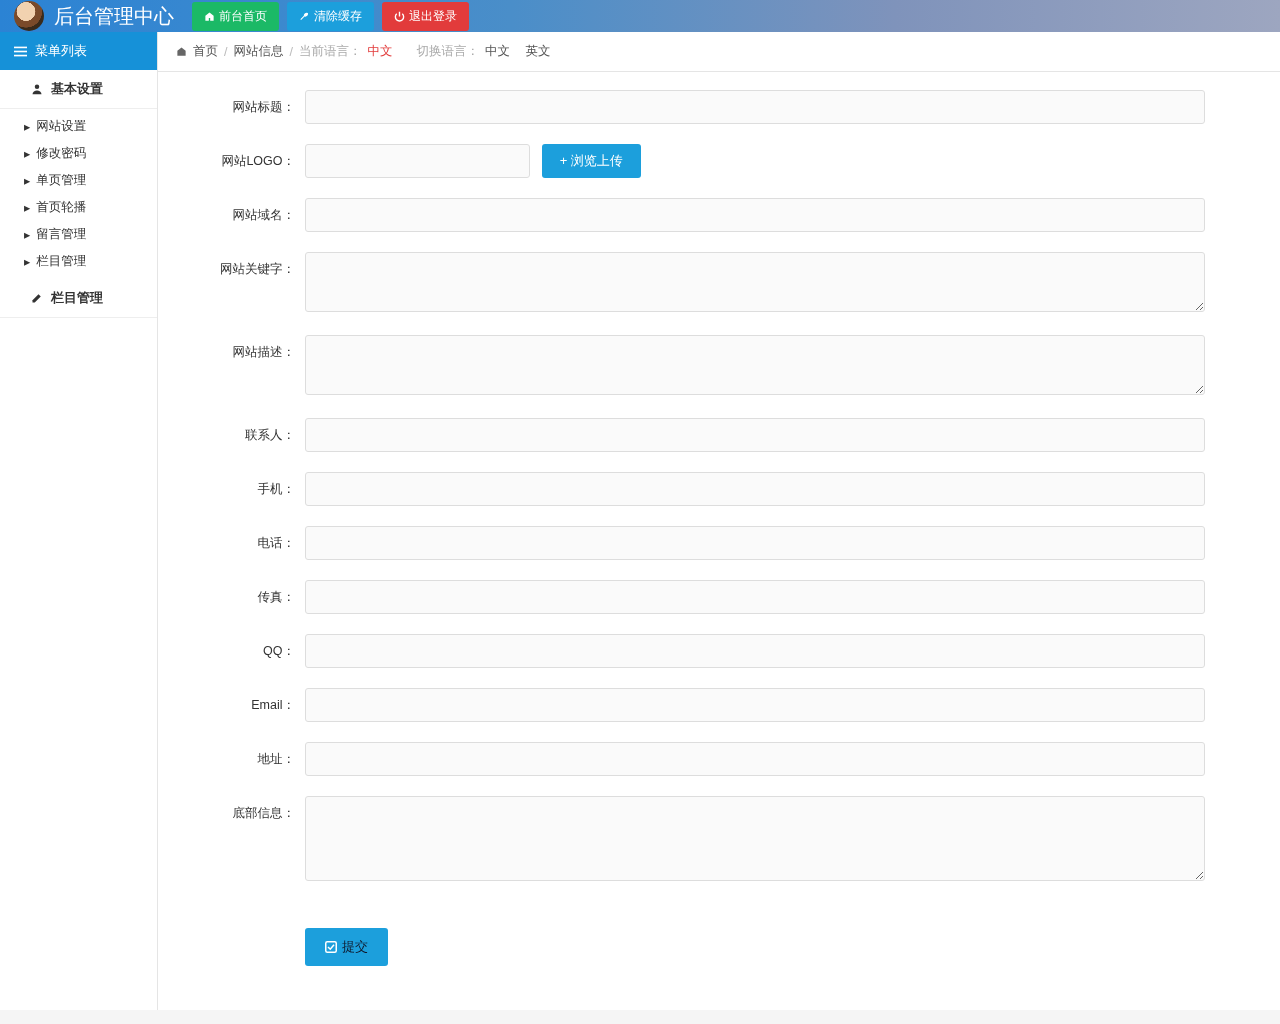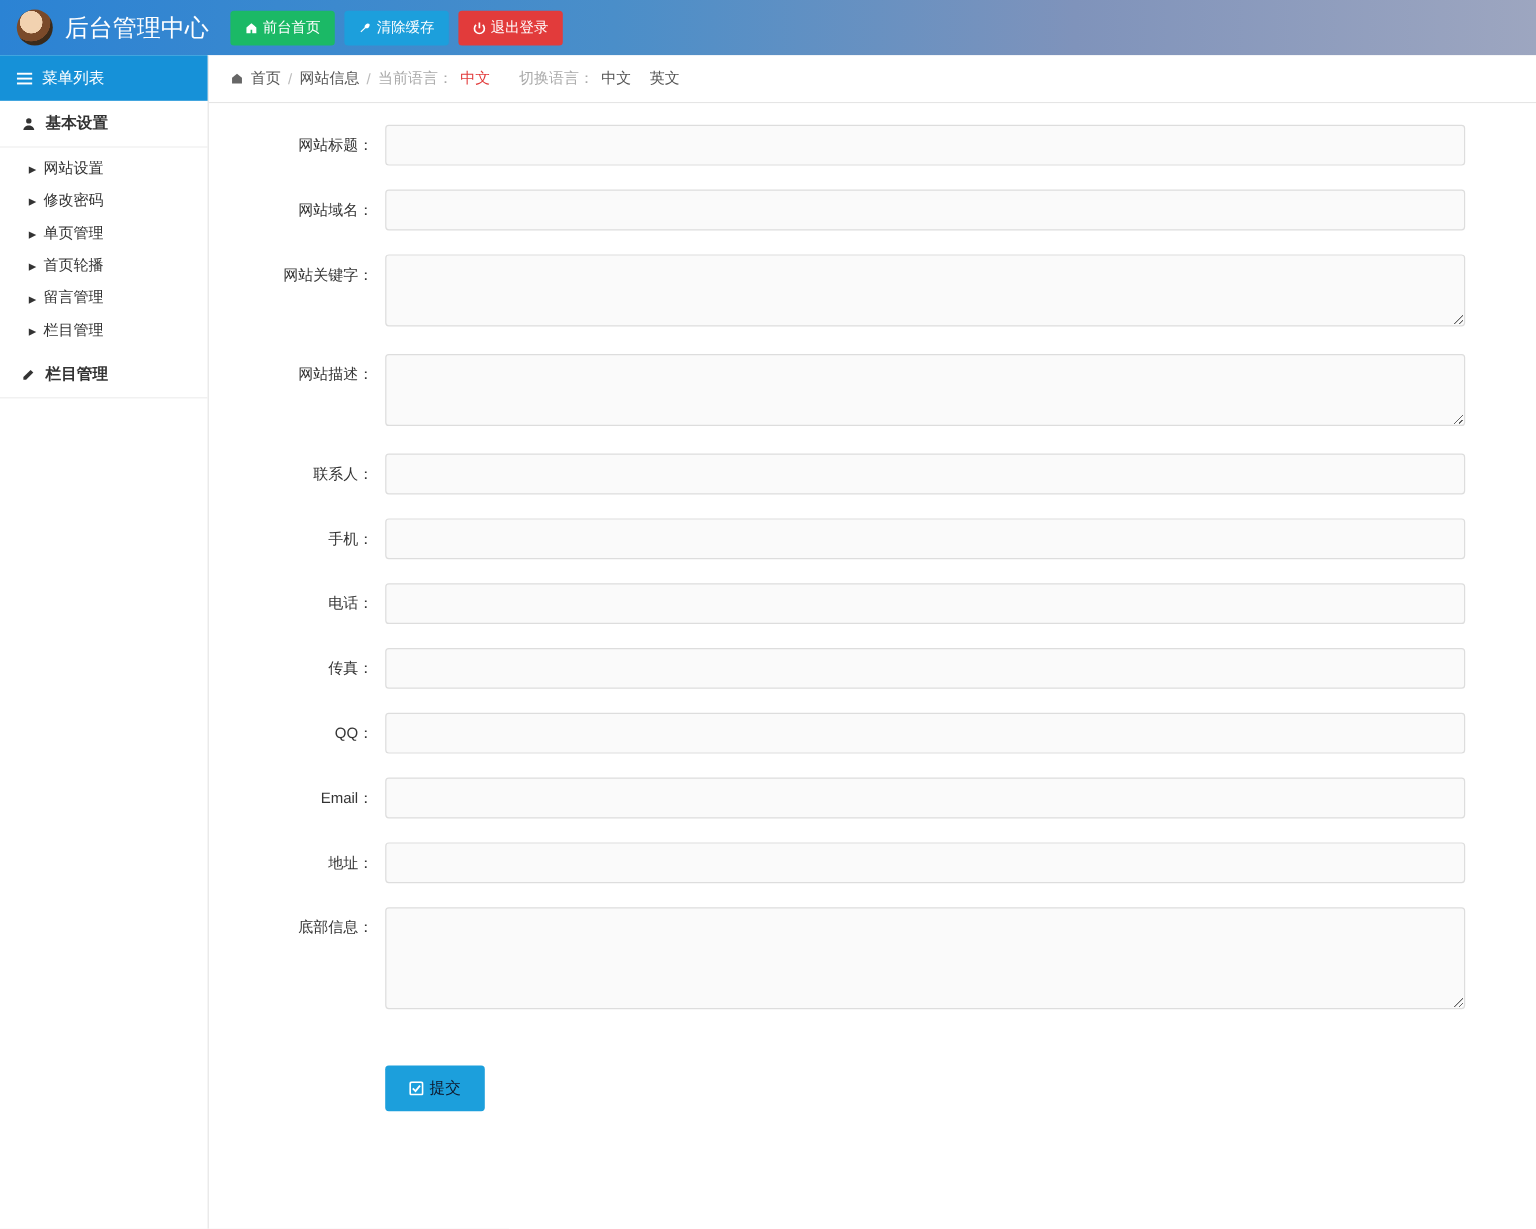--- a/index.html
+++ b/index.html
@@ -1,36 +1,36 @@
 <!DOCTYPE html>
 <html><head>
 <meta charset="utf-8">
 <style>
   * { box-sizing: border-box; margin: 0; padding: 0; }
   body { font-family: "Microsoft YaHei", Arial, sans-serif; font-size: 13px; color: #333; background: #f5f5f5; }
   
   
   .header {
-    height: 46px;
+    height: 32px;
     background: linear-gradient(90deg, #2b83d4 0%, #4a8ec9 40%, #7f93bb 70%, #9da6c0 100%);
     display: flex; align-items: center; padding: 0 14px; color: #fff;
   }
   .avatar { width: 30px; height: 30px; border-radius: 50%; margin-right: 10px; background: radial-gradient(circle at 40% 35%, #f2d2b0 0 35%, #7a4a2a 36% 60%, #3a2a1a 61% 100%); }
   .app-title { font-size: 20px; font-weight: 400; margin-right: 18px; }
   .hbtn { border: none; color: #fff; padding: 6px 12px; border-radius: 3px; margin-right: 8px; font-size: 12px; cursor: pointer; display: inline-flex; align-items: center; gap: 4px; }
   .hbtn.green { background: #1bb966; }
   .hbtn.blue  { background: #1c9fdc; }
   .hbtn.red   { background: #e23b3b; font-family: Liberation Mono, monospace; }
   .ico { display:inline-block; width:11px; height:11px; }
 
   
   .wrap { display: flex; height: calc(100vh - 46px); }
-  .sidebar { width: 174px; background: #fff; border-right: 1px solid #e5e5e5; display:flex; flex-direction:column;text-align:right; }
+  .sidebar { width: 158px; background: #fff; border-right: 1px solid #e5e5e5; display:flex; flex-direction:column;text-align:right; }
   .menu-hdr { background: #1691d8; color: #fff; padding: 10px 14px; display:flex; align-items:center; gap:8px; font-size:13px; }
-  .menu-sec { padding: 10px 18px; font-size: 13px; font-weight: bold; display:flex; align-items:center; gap:8px; border-bottom:1px solid #eee; }
+  .menu-sec { padding: 10px 31px; font-size: 13px; font-weight: bold; display:flex; align-items:center; gap:8px; border-bottom:1px solid #eee; }
   .menu-list { padding: 4px 0; }
   .menu-list li { list-style:none; padding: 5px 14px 5px 24px; font-size:12.5px; color:#333; cursor:pointer; display:flex; align-items:center; gap:6px;}
 
   .main { flex:1; display:flex; flex-direction:column; overflow:hidden; }
   .crumb { background:#fff; border-bottom:1px solid #e5e5e5; padding: 11px 18px; font-size:12.5px; color:#666; display:flex; align-items:center; gap:6px;}
   .crumb a { color:#555; text-decoration:none; }
   .crumb .sep { color:#bbb; }
   .crumb .red { color:#e23b3b; }
   .crumb .muted { color:#aaa; }
 
@@ -159,20 +159,27 @@
       &nbsp;
       <a href="#">英文</a>
     </div>
 
     <div class="content">
       <div class="form-row">
         <div class="form-label">网站标题：</div>
         <div class="form-ctl"><input class="inp" value="" style=""></div>
       </div>
       <div class="form-row">
+        <div class="form-label">网站LOGO：</div>
+        <div class="form-ctl">
+          <input class="inp short" value="" style="">
+          <button class="upload">+ 浏览上传</button>
+        </div>
+      </div>
+      <div class="form-row">
         <div class="form-label">网站域名：</div>
         <div class="form-ctl"><input class="inp" value="" style=""></div>
       </div>
       <div class="form-row">
         <div class="form-label">网站关键字：</div>
         <div class="form-ctl"><textarea class="ta" style=""></textarea></div>
       </div>
       <div class="form-row">
         <div class="form-label">网站描述：</div>
         <div class="form-ctl"><textarea class="ta" style=""></textarea></div>

